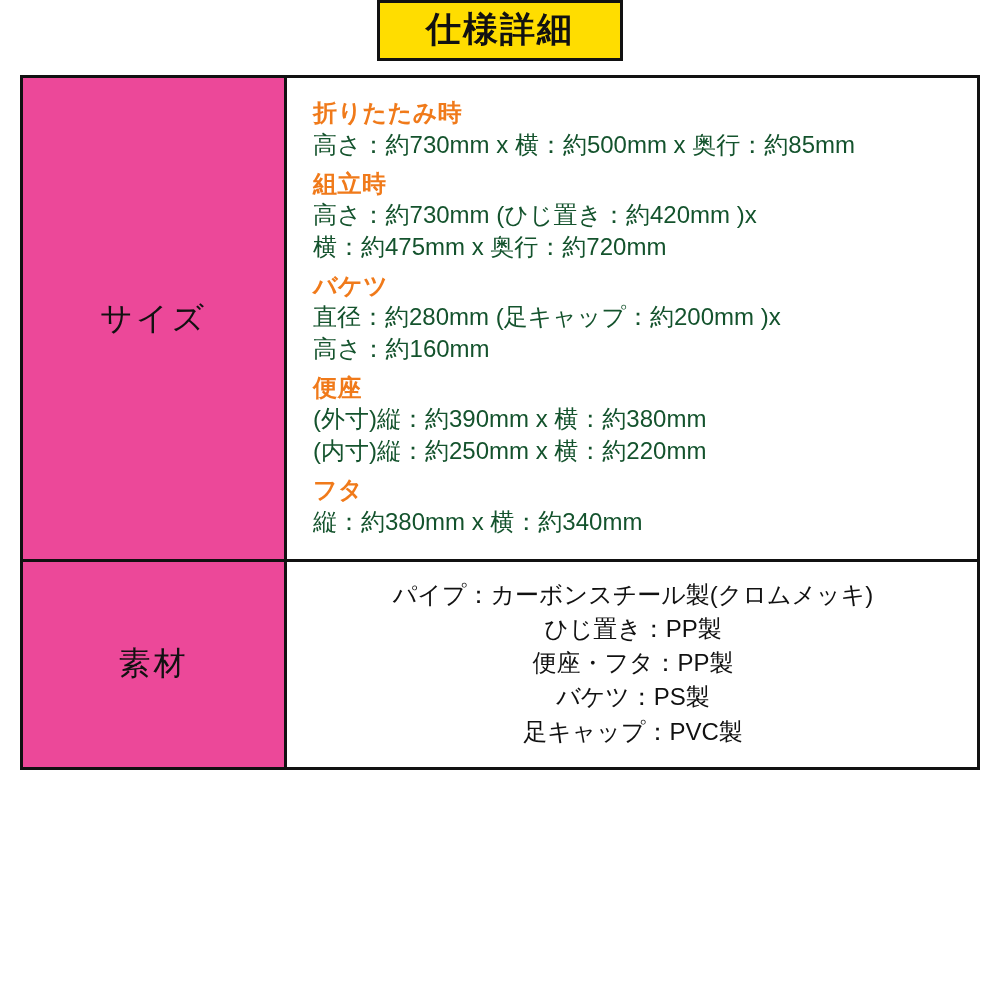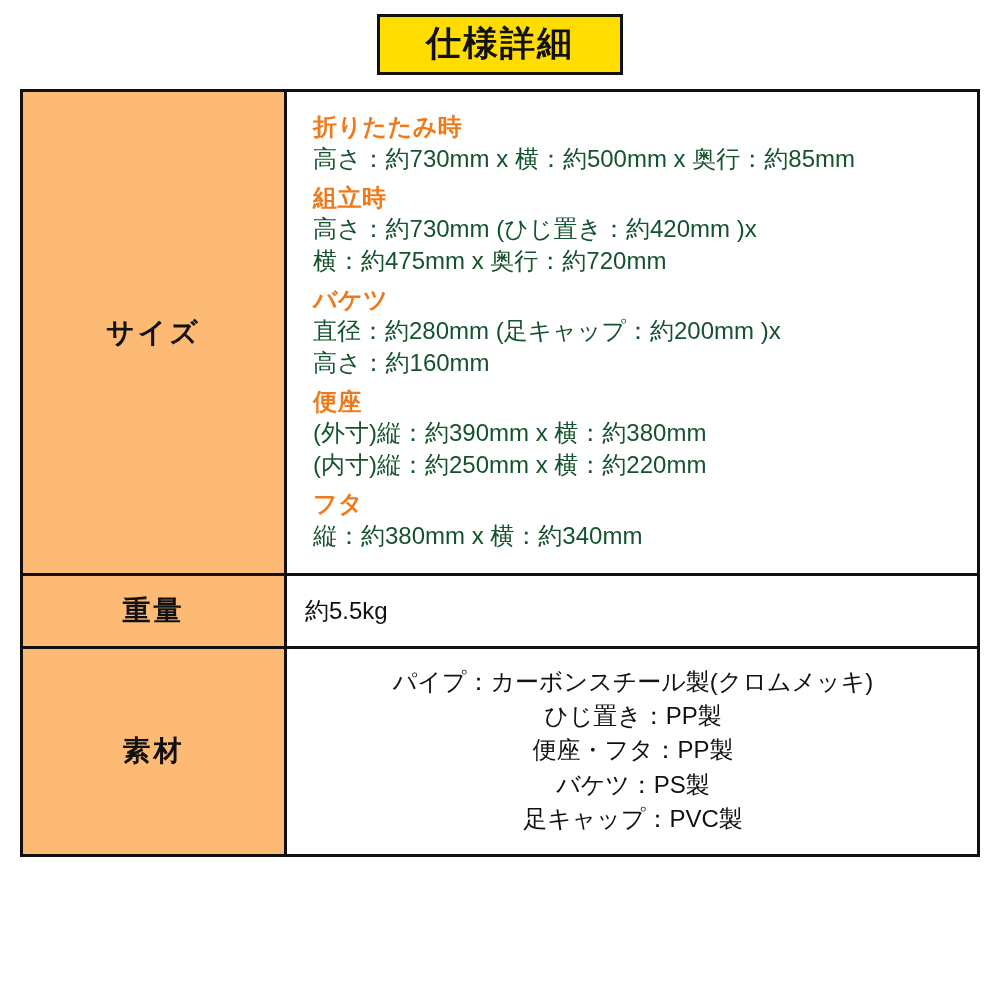--- a/index.html
+++ b/index.html
@@ -20,21 +20,20 @@
     width: 1000px;
     height: 1000px;
     box-sizing: border-box;
   }
 
   
   .title-wrap {
     display: flex;
     justify-content: center;
     align-items: center;
-    padding-top: 14px;
   }
   .title-banner {
     background: #ffdd00;
     border: 3px solid #111111;
     padding: 6px 46px 9px 46px;
     font-size: 35px;
     font-weight: bold;
     letter-spacing: 2px;
     line-height: 1.15;
     color: #111111;
@@ -50,24 +49,24 @@
     border: 3px solid #111111;
   }
   .spec-table tr {
     border-bottom: 3px solid #111111;
   }
   .spec-table tr:last-child {
     border-bottom: none;
   }
   .spec-table th.label-cell {
     width: 253px;
-    background: #fdba74;
+    background: #ec4899;
     border-right: 3px solid #111111;
-    font-size: 28px;
-    font-weight: bold;
+    font-size: 32px;
+    font-weight: normal;
     letter-spacing: 3px;
     color: #111111;
     text-align: center;
     vertical-align: middle;
     padding: 10px 4px;
   }
   .spec-table td.value-cell {
     background: #ffffff;
     padding: 10px 16px 12px 18px;
     vertical-align: middle;
@@ -141,26 +140,20 @@
             <div class="group-line">(内寸)縦：約250mm x 横：約220mm</div>
           </div>
           <div class="group">
             <div class="group-head">フタ</div>
             <div class="group-line">縦：約380mm x 横：約340mm</div>
           </div>
         </td>
       </tr>
 
 
-      <tr class="row-weight">
-        <th class="label-cell">重量</th>
-        <td class="value-cell">
-          <div class="plain-line">約5.5kg</div>
-        </td>
-      </tr>
 
       <tr class="row-material">
         <th class="label-cell">素材</th>
         <td class="value-cell">
           <div class="plain-line">パイプ：カーボンスチール製(クロムメッキ)</div>
           <div class="plain-line">ひじ置き：PP製</div>
           <div class="plain-line">便座・フタ：PP製</div>
           <div class="plain-line">バケツ：PS製</div>
           <div class="plain-line">足キャップ：PVC製</div>
         </td>

